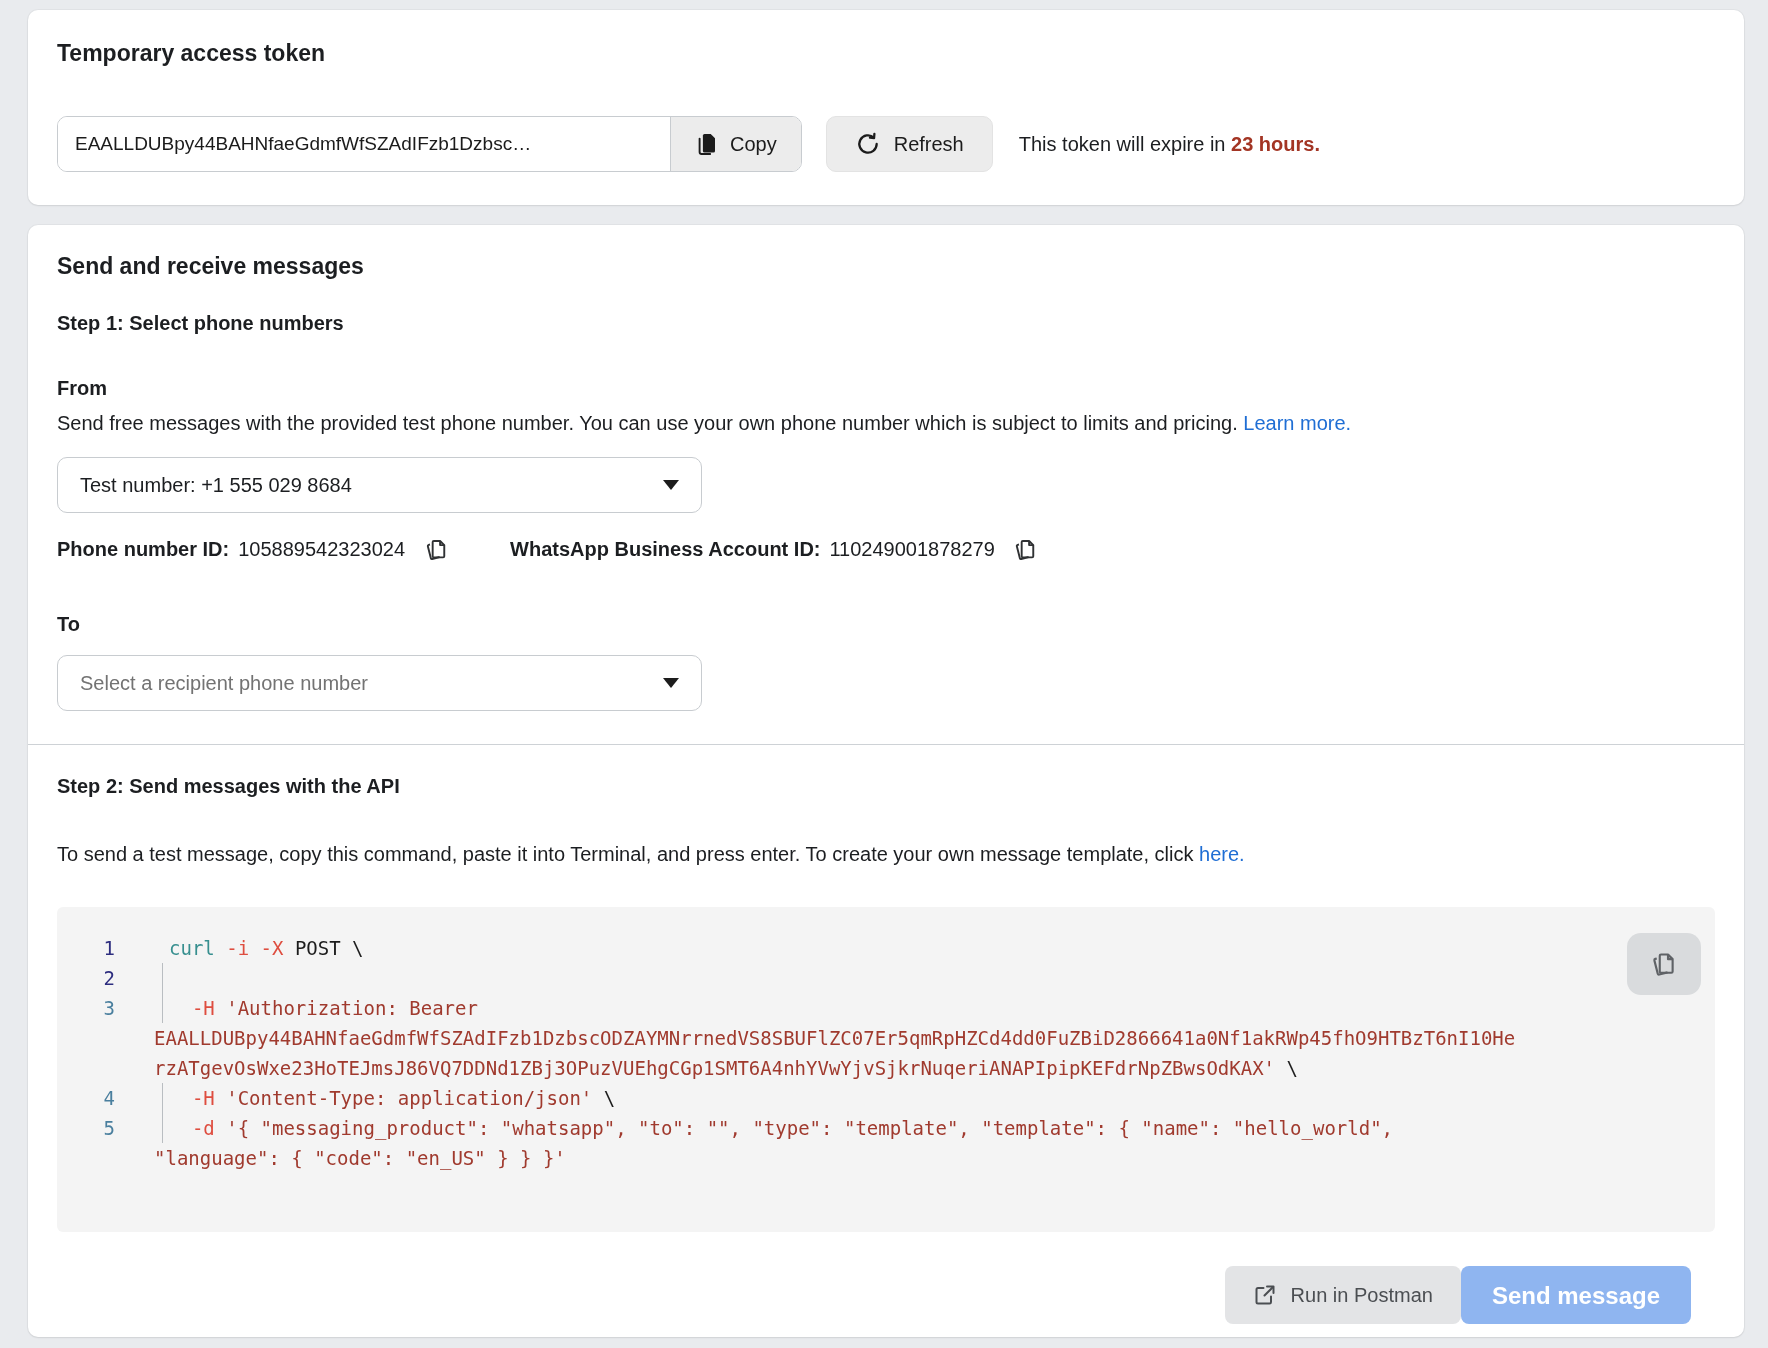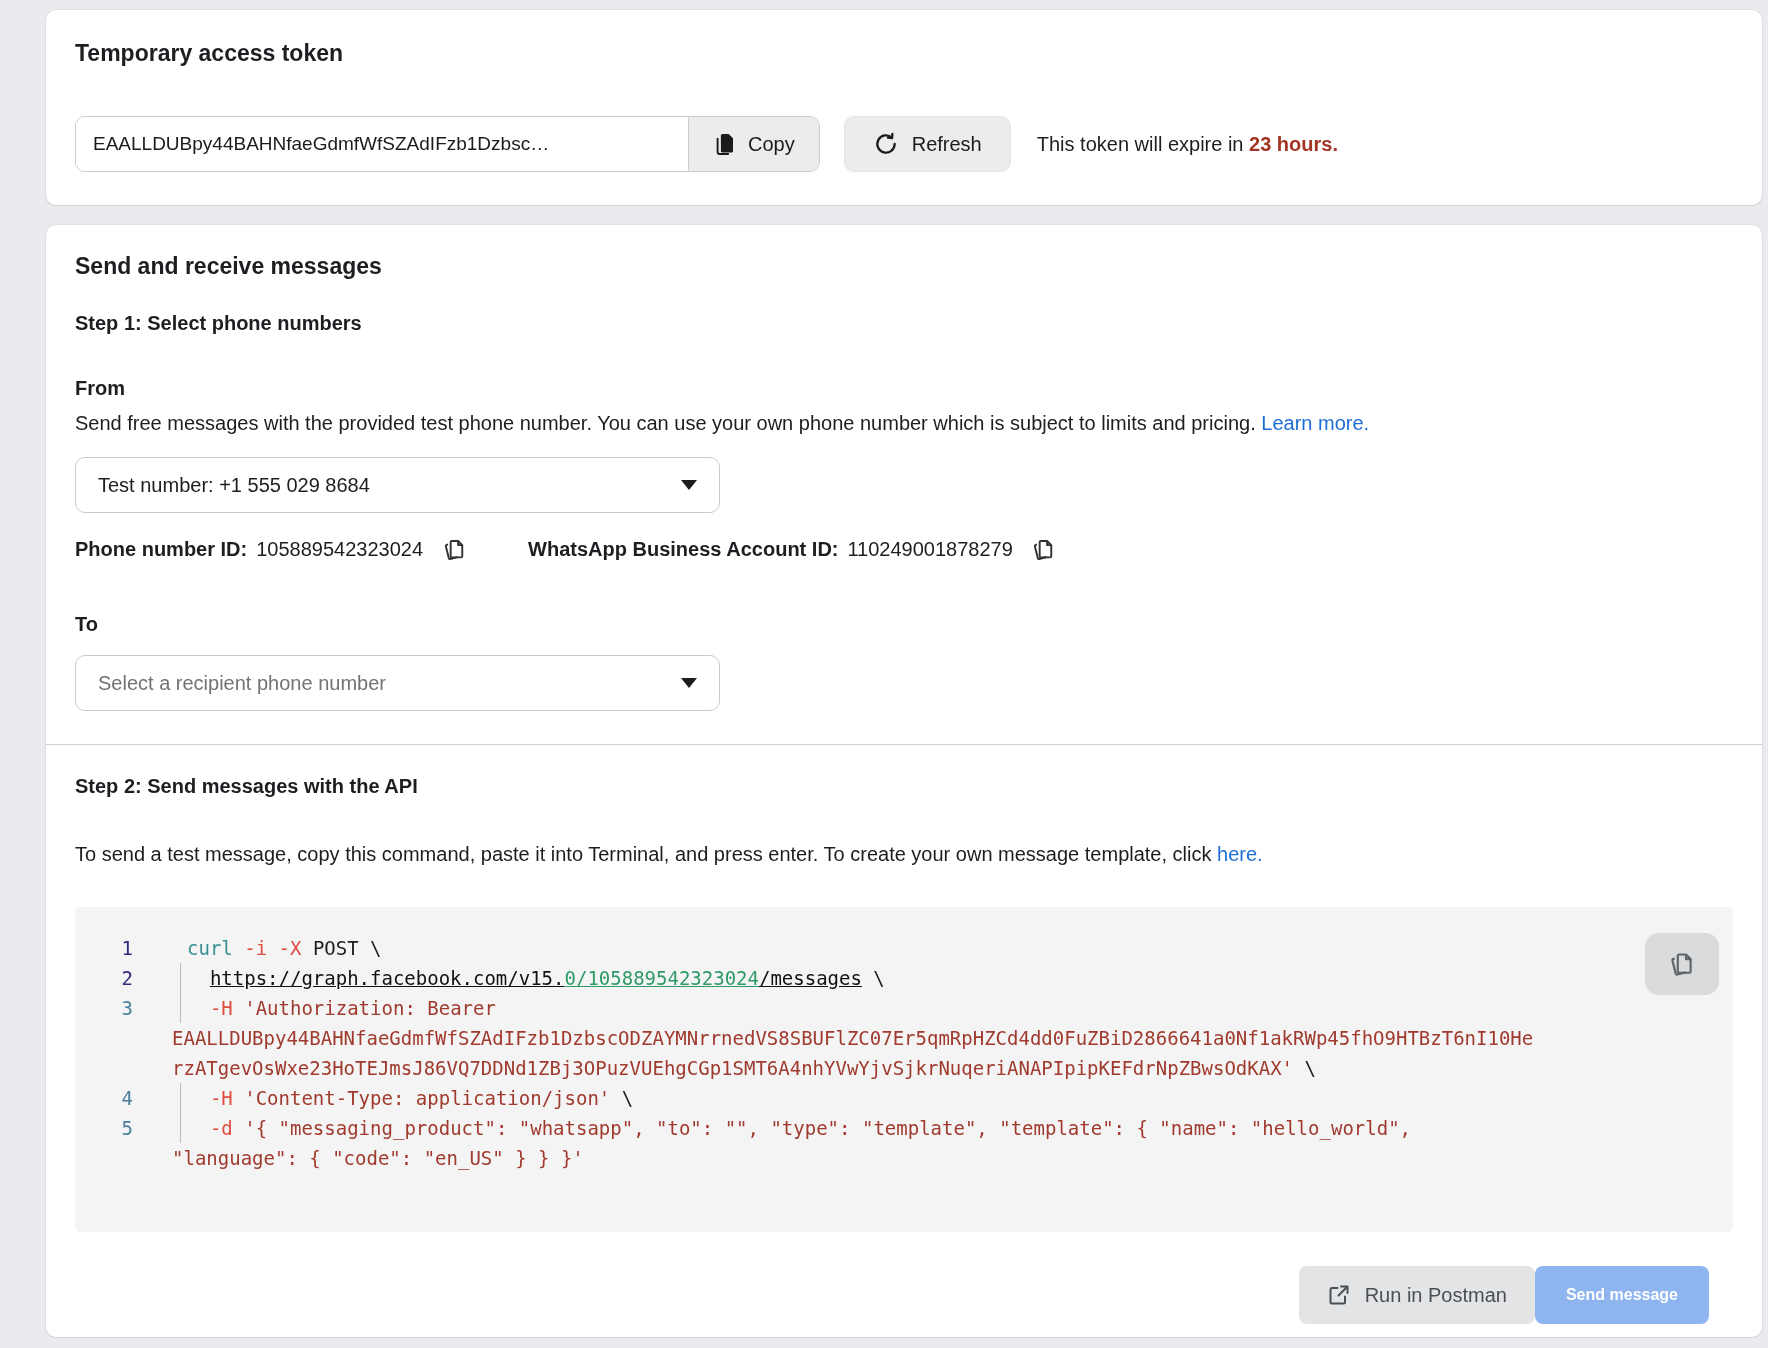--- a/index.html
+++ b/index.html
@@ -8,21 +8,21 @@
     --code-url-green:#2f9a68; --line-number-navy:#2d2d7f; --line-number-teal:#4a7f9e;
   }
   *{box-sizing:border-box;}
   html,body{margin:0;padding:0;}
   body{
     width:1768px;height:1348px;position:relative;overflow:hidden;
     background:#e9ebee;color:#1c1e21;
     font-family:"Liberation Sans",sans-serif;
   }
   .card{
-    position:absolute;left:46px;width:1716px;background:#fff;border-radius:10px;
+    position:absolute;left:28px;width:1716px;background:#fff;border-radius:10px;
     padding:0 29px;box-shadow:0 1px 2px rgba(0,0,0,.08),0 0 0 1px rgba(0,0,0,.03);
   }
   .card-token{top:10px;height:195px;}
   .card-messages{top:225px;height:1112px;}
   .card-title{margin:0;font-size:23px;font-weight:bold;line-height:27px;color:#1c1e21;}
   .card-token .card-title{padding-top:30px;}
   .card-messages .card-title{padding-top:28px;}
 
   
   .token-row{display:flex;align-items:center;margin-top:49px;}
@@ -76,21 +76,21 @@
   .tok-urlb{color:#111;text-decoration:underline;}
   .tok-urlg{color:var(--code-url-green);text-decoration:underline;}
   .code-copy{position:absolute;top:26px;right:14px;width:74px;height:62px;background:#d9dbdd;border:none;border-radius:14px;
     display:flex;align-items:center;justify-content:center;cursor:pointer;}
 
   
   .footer-row{display:flex;justify-content:flex-end;align-items:center;margin-top:34px;padding-right:24px;}
   .btn-postman{height:58px;display:flex;align-items:center;gap:14px;padding:0 28px;background:#e3e4e6;border:none;border-radius:8px;
     font-size:20px;color:#4b4e52;font-family:inherit;cursor:pointer;}
   .btn-send{height:58px;padding:16px 31px;background:var(--send-blue);border:none;border-radius:8px;
-    font-size:16px;font-weight:bold;color:#fff;font-family:inherit;cursor:default;}
+    font-size:24px;font-weight:bold;color:#fff;font-family:inherit;cursor:default;}
   .icon{display:inline-flex;align-items:center;justify-content:center;}
 </style>
 </head>
 <body>
 
 <div class="page">
 
   <section class="card card-token">
     <h2 class="card-title">Temporary access token</h2>
     <div class="token-row">
@@ -180,21 +180,20 @@
     <div class="codeblock">
       <div id="code-rows">
           <div class="code-row">
             <span class="ln navy">1</span>
             <span class="guide"></span>
             <span class="code-text"><span class="tok-kw">curl</span><span class="tok-plain"> </span><span class="tok-flag">-i</span><span class="tok-plain"> </span><span class="tok-flag">-X</span><span class="tok-plain"> POST \</span></span>
           </div>
           <div class="code-row">
             <span class="ln navy">2</span>
             <span class="guide on"></span>
-            <span class="code-text"><span class="tok-plain">  </span><span class="tok-urlb">https://graph.facebook.com/v15.</span><span class="tok-urlg">0/105889542323024</span><span class="tok-urlb">/messages</span><span class="tok-plain"> \</span></span>
           </div>
           <div class="code-row">
             <span class="ln teal">3</span>
             <span class="guide on"></span>
             <span class="code-text"><span class="tok-plain">  </span><span class="tok-flag">-H</span><span class="tok-plain"> </span><span class="tok-str">'Authorization: Bearer</span></span>
           </div>
           <div class="code-row wrap">
             <span class="code-text"><span class="tok-str">EAALLDUBpy44BAHNfaeGdmfWfSZAdIFzb1DzbscODZAYMNrrnedVS8SBUFlZC07Er5qmRpHZCd4dd0FuZBiD2866641a0Nf1akRWp45fhO9HTBzT6nI10He</span></span>
           </div>
           <div class="code-row wrap">

